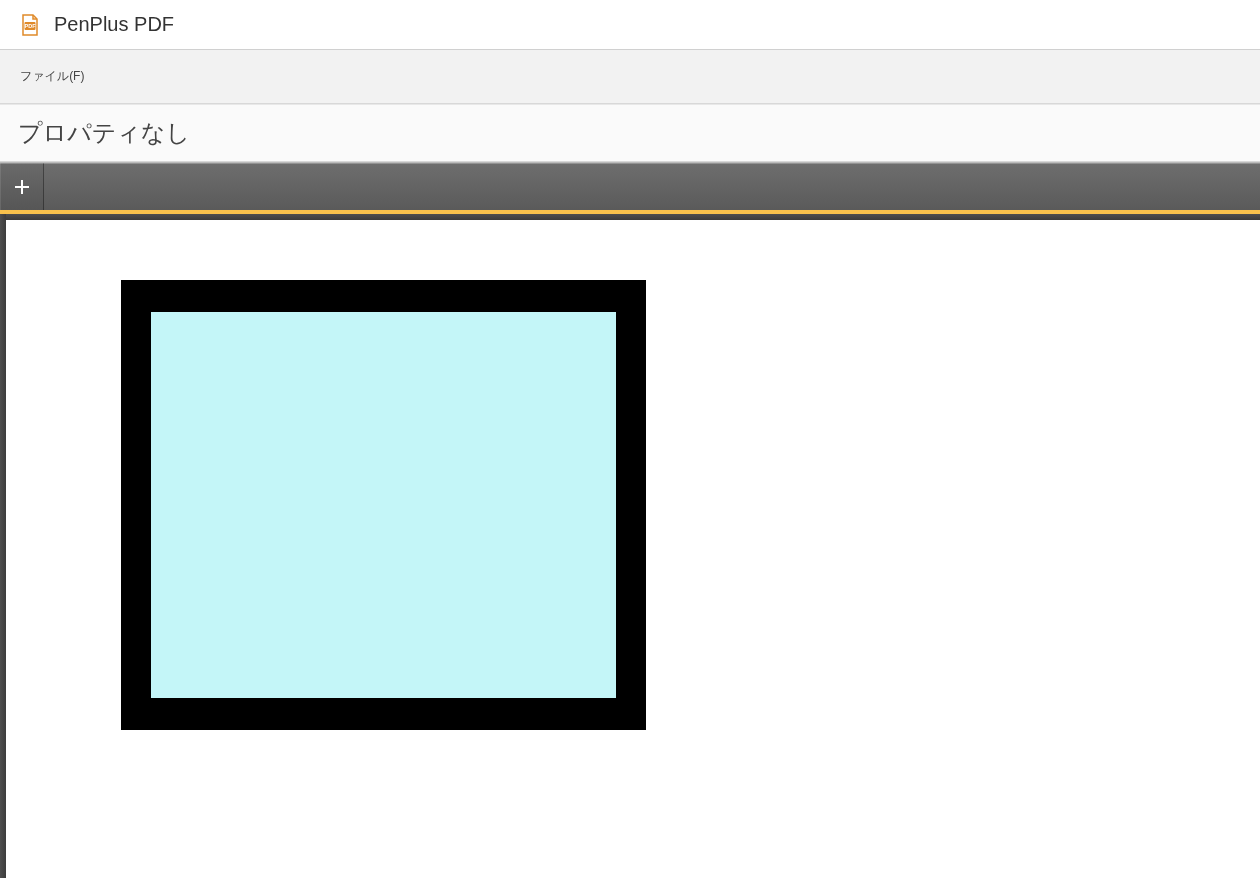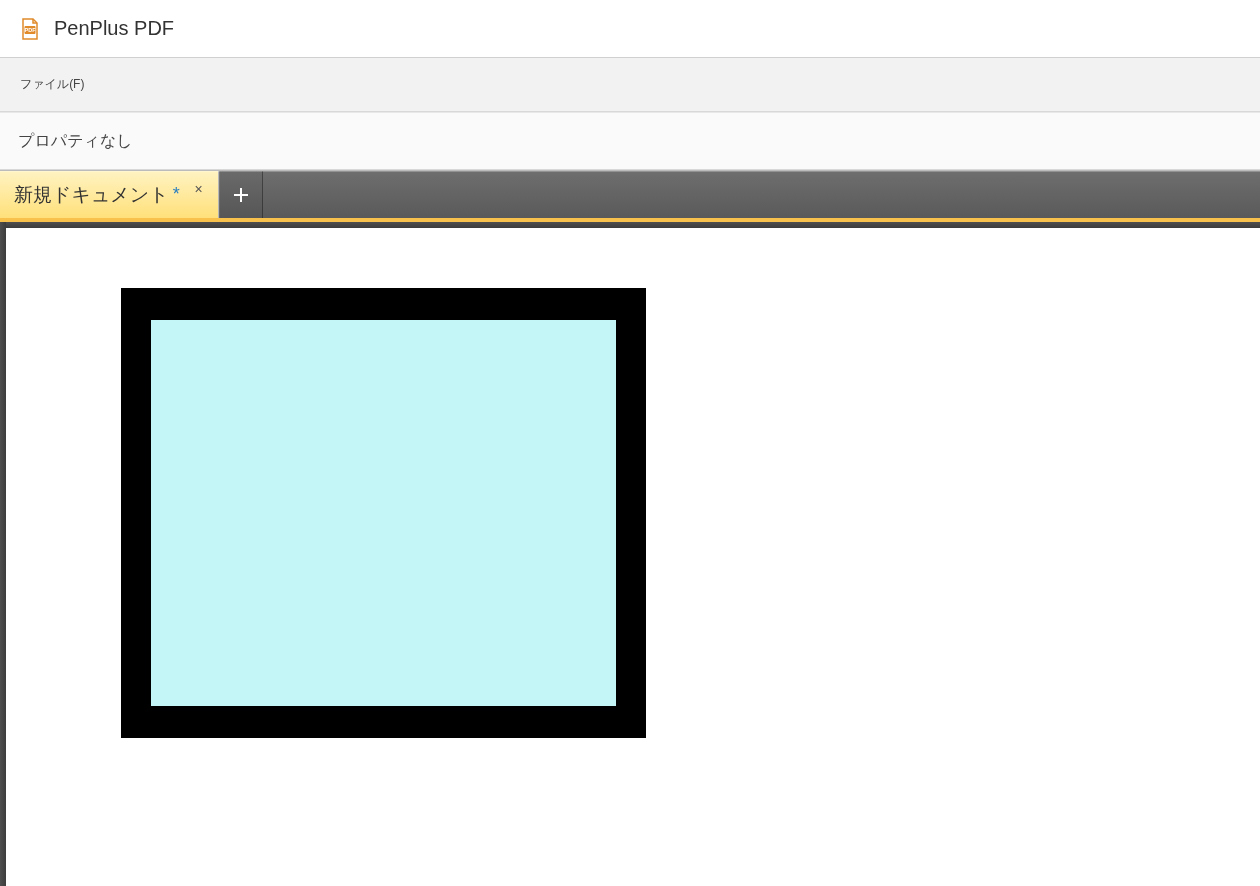--- a/index.html
+++ b/index.html
@@ -2,21 +2,21 @@
 <html><head>
 <meta charset="utf-8">
 <style>
   * { box-sizing: border-box; margin: 0; padding: 0; }
   html, body { width: 1260px; height: 886px; font-family: "Yu Gothic UI", "Meiryo", "Segoe UI", sans-serif; font-size: 18px; color: #333; background: #fff; overflow: hidden; }
 
   
   .titlebar {
     display: flex;
     align-items: center;
-    height: 58px;
+    height: 50px;
     padding: 0 18px;
     background: #ffffff;
     border-bottom: 1px solid #d0d0d0;
   }
   .titlebar .app-icon {
     width: 24px; height: 24px;
     margin-right: 12px;
     display: flex; align-items: center; justify-content: center;
   }
   .titlebar .app-title {
@@ -44,21 +44,21 @@
   .propbar {
     display: flex;
     align-items: center;
     height: 58px;
     padding: 0 18px;
     background: #fafafa;
     border-top: 1px solid #e8e8e8;
     border-bottom: 1px solid #d8d8d8;
   }
   .propbar .prop-text {
-    font-size: 16px;
+    font-size: 24px;
     color: #444;
   }
 
   
   .tabstrip {
     position: relative;
     height: 52px;
     display: flex;
     align-items: stretch;
     background: linear-gradient(#6e6e6e, #5a5a5a);
@@ -161,25 +161,20 @@
 
 <div class="menubar">
   <span class="menu-item">ファイル(F)</span>
 </div>
 
 <div class="propbar">
   <span class="prop-text">プロパティなし</span>
 </div>
 
 <div class="tabstrip">
-  <div class="tab active">
-    <span class="tab-label">新規ドキュメント</span>
-    <span class="tab-dirty">*</span>
-    <span class="tab-close">×</span>
-  </div>
   <div class="tab-add">
     <svg width="18" height="18" viewBox="0 0 18 18">
       <rect x="8" y="2" width="2" height="14" fill="#ffffff"></rect>
       <rect x="2" y="8" width="14" height="2" fill="#ffffff"></rect>
     </svg>
   </div>
 </div>
 
 <div class="doc-wrap">
   <div class="doc-frame-topline"></div>

